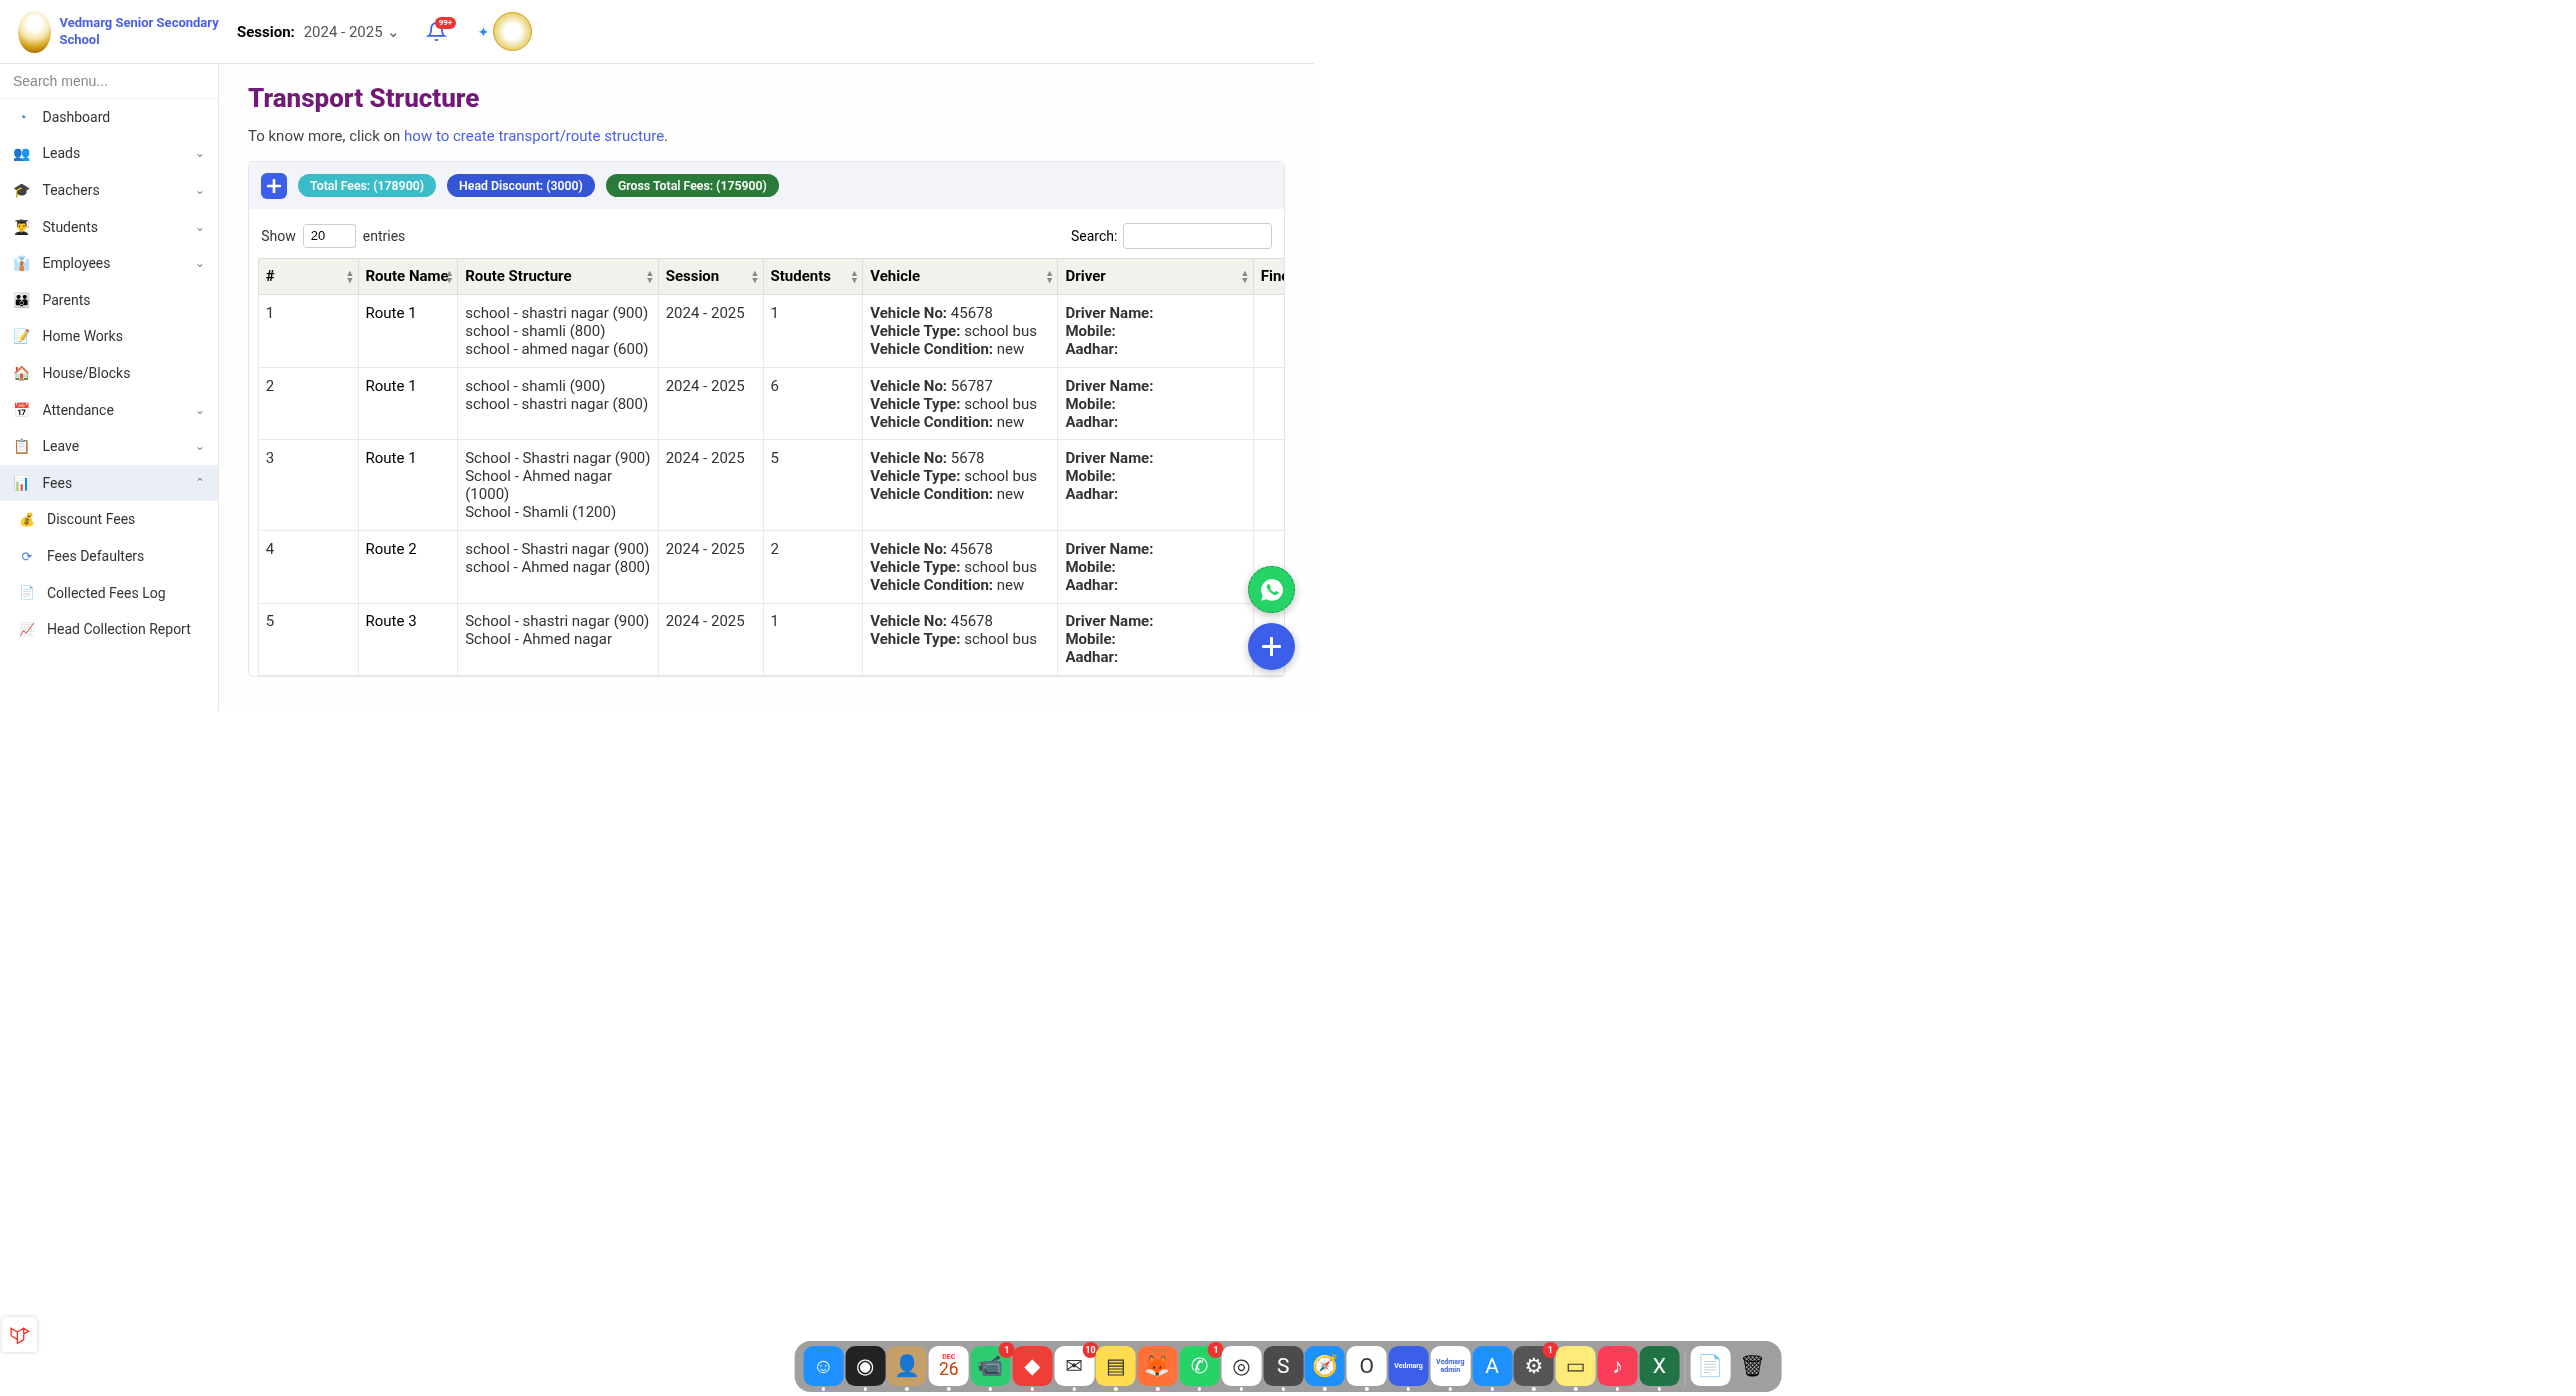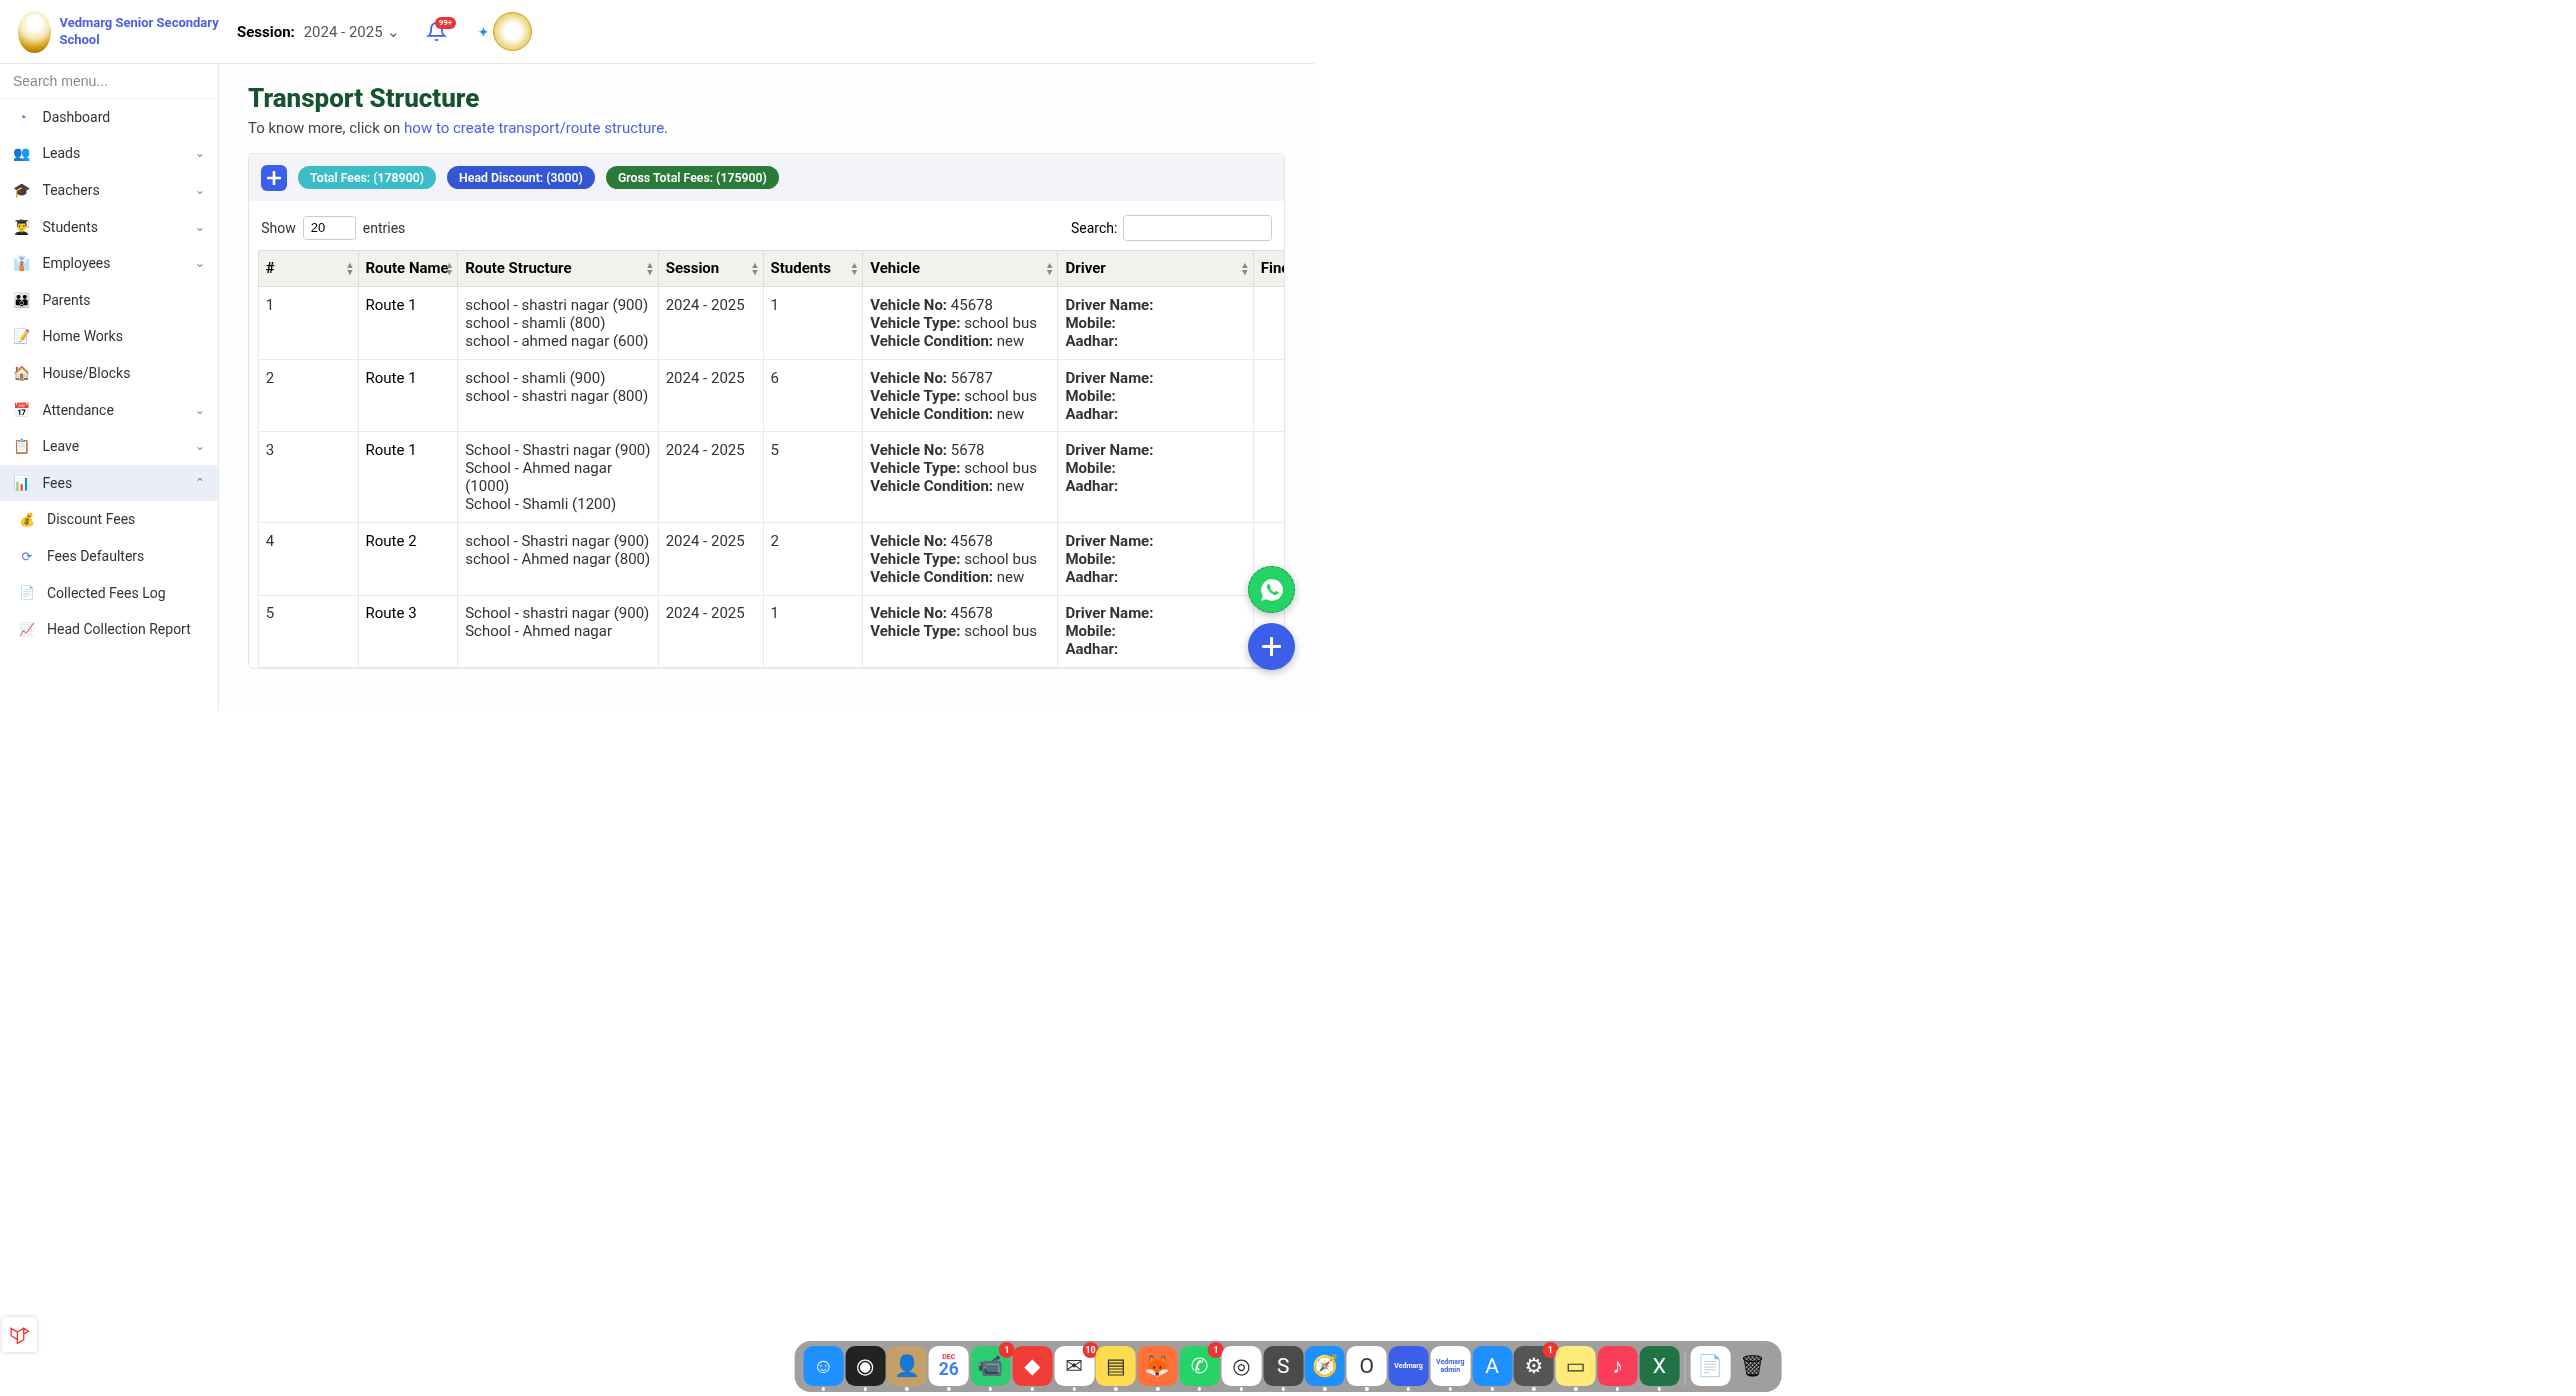--- a/index.html
+++ b/index.html
@@ -49,21 +49,21 @@
 .nav-item{ display:flex; align-items:center; padding:8.8px 13px; cursor:pointer; font-size:14px; color:#333; gap:10.5px;}
 .nav-item.active{ background:#eaeef7;}
 .nav-icon{ width:19px; height:19px; display:flex;align-items:center;justify-content:center; color:#4a7fd8; font-size:14px;}
 .nav-label{flex:1;}
 .chevron{ color:#888; font-size:12.3px;}
 .sub-item{ display:flex; align-items:center; padding:8.8px 13px 8.8px 17.5px; cursor:pointer; font-size:14px; color:#333; gap:10.5px;}
 .sub-icon{width:19px;height:19px; color:#4a7fd8; font-size:13px;display:flex;align-items:center;justify-content:center;}
 
 
 .main{ flex:1; overflow-y:auto; background:#fefefe; padding:19px 29px 0 29px; position:relative;}
-.page-title{ font-size:26px; font-weight:800; color:#14532d; margin-bottom:6px;}
+.page-title{ font-size:26px; font-weight:800; color:#701a75; margin-bottom:14px;}
 .page-sub{ font-size:15px; color:#444;}
 .page-sub a{ color:#4a5fe8; text-decoration:none;}
 
 .card{ border:0.9px solid #e5e5e5; border-radius:5px; margin-top:16px; background:#fff;}
 .card-header{ background:#f2f4f9; padding:10.5px 12.3px; display:flex; align-items:center; gap:10.5px; border-radius:6.1px 6.1px 0 0;}
 .add-btn{ width:26px;height:26px; background:#3b5fe8; color:#fff; border-radius:6.1px; display:flex;align-items:center;justify-content:center; font-size:17.5px; font-weight:bold; cursor:pointer;}
 .pill{ padding:4.4px 12.3px; border-radius:14px; color:#fff; font-size:12.3px; font-weight:600;}
 .pill-teal{background:#3bbdc9;} .pill-blue{background:#3556d4;} .pill-green{background:#2a7a3a;}
 
 .table-controls{ display:flex; justify-content:space-between; align-items:center; padding:14px 12.3px 8.8px;}
@@ -382,21 +382,21 @@
 </div>
 
 <div class="dock">
   <div id="dock-main" style="display:flex;gap:1.8px;align-items:flex-end;">
       <div class="dock-item" style="background: rgb(30, 144, 255); color: rgb(255, 255, 255);">☺</div>
       <div class="dock-item" style="background: rgb(34, 34, 34); color: rgb(255, 255, 255);">◉</div>
       <div class="dock-item" style="background: rgb(196, 160, 104); color: rgb(255, 255, 255);">👤</div>
       <div class="dock-item" style="background: rgb(255, 255, 255);">
         <div style="text-align:center;line-height:1;">
           <div style="font-size:7px;color:#e33;font-weight:bold;">DEC</div>
-          <div style="font-size:17.5px;font-weight:bold;color:#3b82f6;">26</div>
+          <div style="font-size:17.5px;font-weight:normal;color:#c2410c;">26</div>
         </div>
       </div>
       <div class="dock-item" style="background: rgb(46, 204, 113); color: rgb(255, 255, 255);">📹<div class="dbadge">1</div></div>
       <div class="dock-item" style="background: rgb(239, 62, 54); color: rgb(255, 255, 255);">◆</div>
       <div class="dock-item" style="background: rgb(255, 255, 255); color: rgb(51, 51, 51);">✉<div class="dbadge">10</div></div>
       <div class="dock-item" style="background: rgb(255, 220, 78); color: rgb(51, 51, 51);">▤</div>
       <div class="dock-item" style="background: rgb(255, 113, 57); color: rgb(255, 255, 255);">🦊</div>
       <div class="dock-item" style="background: rgb(37, 211, 102); color: rgb(255, 255, 255);">✆<div class="dbadge">1</div></div>
       <div class="dock-item" style="background: rgb(255, 255, 255); color: rgb(51, 51, 51);">◎</div>
       <div class="dock-item" style="background: rgb(75, 75, 75); color: rgb(255, 255, 255);">S</div>

